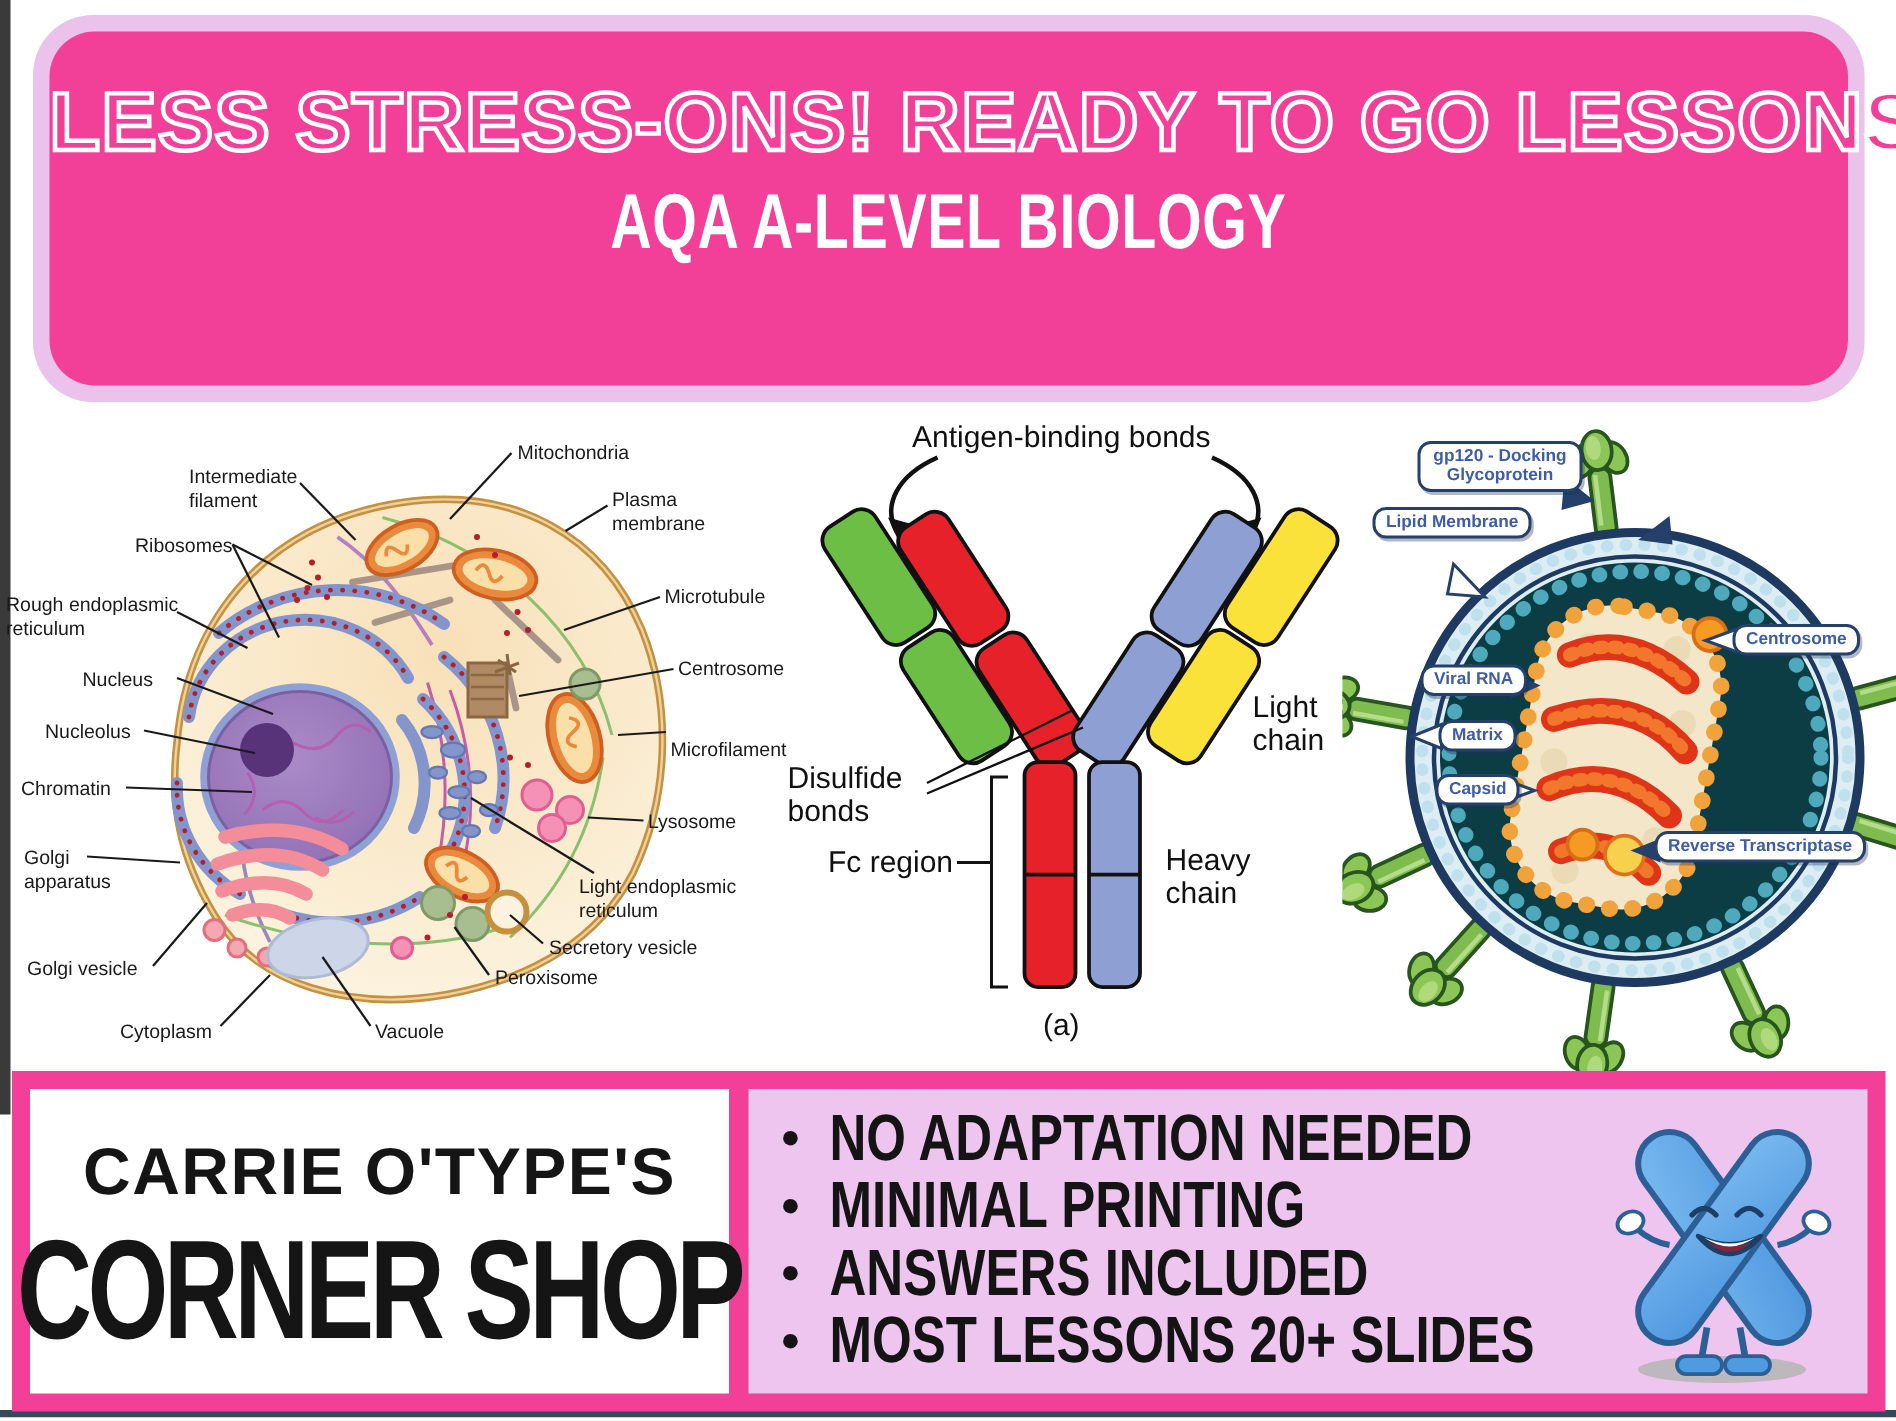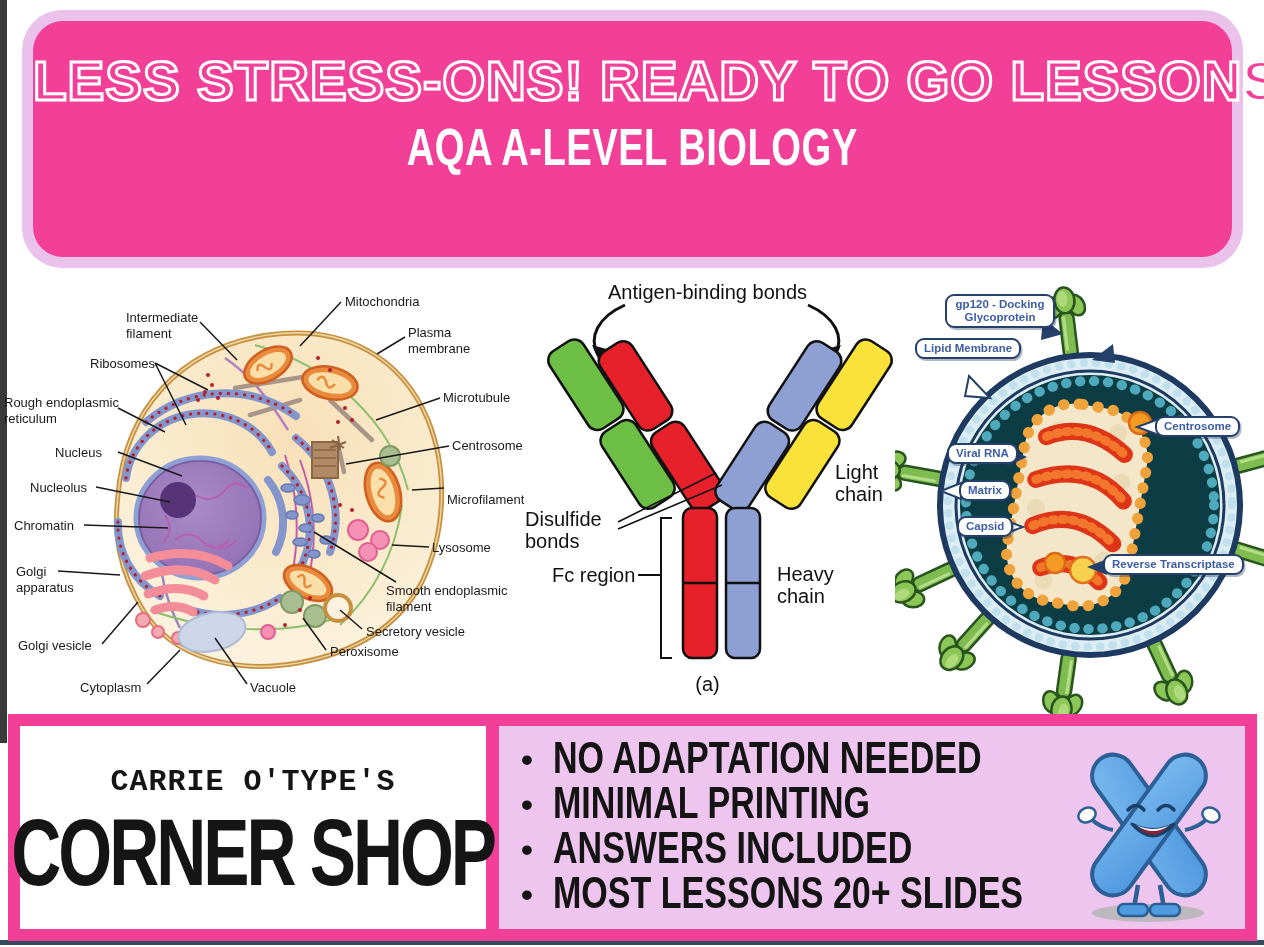--- a/index.html
+++ b/index.html
@@ -25,21 +25,21 @@
   .alabel{position:absolute;font-size:20px;line-height:1.12;color:#111;}
   .pill{position:absolute;background:#fff;border:2px solid #24406B;border-radius:9px;color:#3D5DA8;
         font-weight:bold;font-size:11.5px;line-height:1.15;padding:2px 7px;text-align:center;
         box-shadow:1.5px 2px 0 rgba(30,50,90,.35);}
   .nowrap{white-space:nowrap;}
 
   
   .footer{position:absolute;left:8px;top:714px;width:1249px;height:227px;background:#F23F98;
           display:flex;padding:12px;box-sizing:border-box;gap:13px;}
   .logo-box{width:466px;background:#fff;display:flex;flex-direction:column;align-items:center;justify-content:center;}
-  .logo-line1{font-family:Liberation Mono, monospace;font-size:30px;font-weight:900;letter-spacing:1px;
+  .logo-line1{font-family:Liberation Sans, sans-serif;font-size:44px;font-weight:900;letter-spacing:1px;
               color:#151515;white-space:nowrap;}
   .logo-line2{font-size:68px;font-weight:900;letter-spacing:-3px;color:#151515;white-space:nowrap;
               transform:scale(1.02,1.38);margin-top:14px;}
   .bullet-panel{flex:1;background:#EEC5EE;position:relative;display:flex;flex-direction:column;
                 justify-content:space-between;padding:12px 0 14px 22px;box-sizing:border-box;}
   .bullet-row{display:flex;align-items:center;gap:20px;}
   .bullet-dot{font-size:34px;font-weight:900;color:#141414;line-height:1;}
   .bullet-text{display:inline-block;font-size:37px;font-weight:900;color:#141414;letter-spacing:0;
                transform:scale(.92,1.18);transform-origin:left center;white-space:nowrap;}
   .mascot{position:absolute;right:14px;bottom:4px;}
@@ -245,21 +245,21 @@
     <div class="clabel" style="left:16px;top:284px;width:80px;">Golgi apparatus</div>
     <div class="clabel" style="left:18px;top:358px;">Golgi vesicle</div>
     <div class="clabel" style="left:80px;top:400px;">Cytoplasm</div>
     <div class="clabel" style="left:250px;top:400px;">Vacuole</div>
     <div class="clabel" style="left:345px;top:14px;">Mitochondria</div>
     <div class="clabel" style="left:408px;top:45px;width:80px;">Plasma membrane</div>
     <div class="clabel" style="left:443px;top:110px;">Microtubule</div>
     <div class="clabel" style="left:452px;top:158px;">Centrosome</div>
     <div class="clabel" style="left:447px;top:200px;margin-top:12px;">Microfilament</div>
     <div class="clabel" style="left:432px;top:260px;">Lysosome</div>
-    <div class="clabel" style="left:386px;top:303px;width:140px;">Smooth endoplasmic filament</div>
+    <div class="clabel" style="left:386px;top:303px;width:140px;">Light endoplasmic reticulum</div>
     <div class="clabel" style="left:366px;top:344px;width:160px;">Secretory vesicle</div>
     <div class="clabel" style="left:330px;top:364px;">Peroxisome</div>
   </div>
 
   <div class="diagram" style="left:520px;top:275px;width:375px;height:440px;">
     <svg width="375" height="440" viewBox="0 0 375 440">
 
       <g fill="none" stroke="#111" stroke-width="3">
         <path d="M 105,30 C 78,42 68,62 78,80"></path>
         <path d="M 288,30 C 315,42 325,62 315,80"></path>

